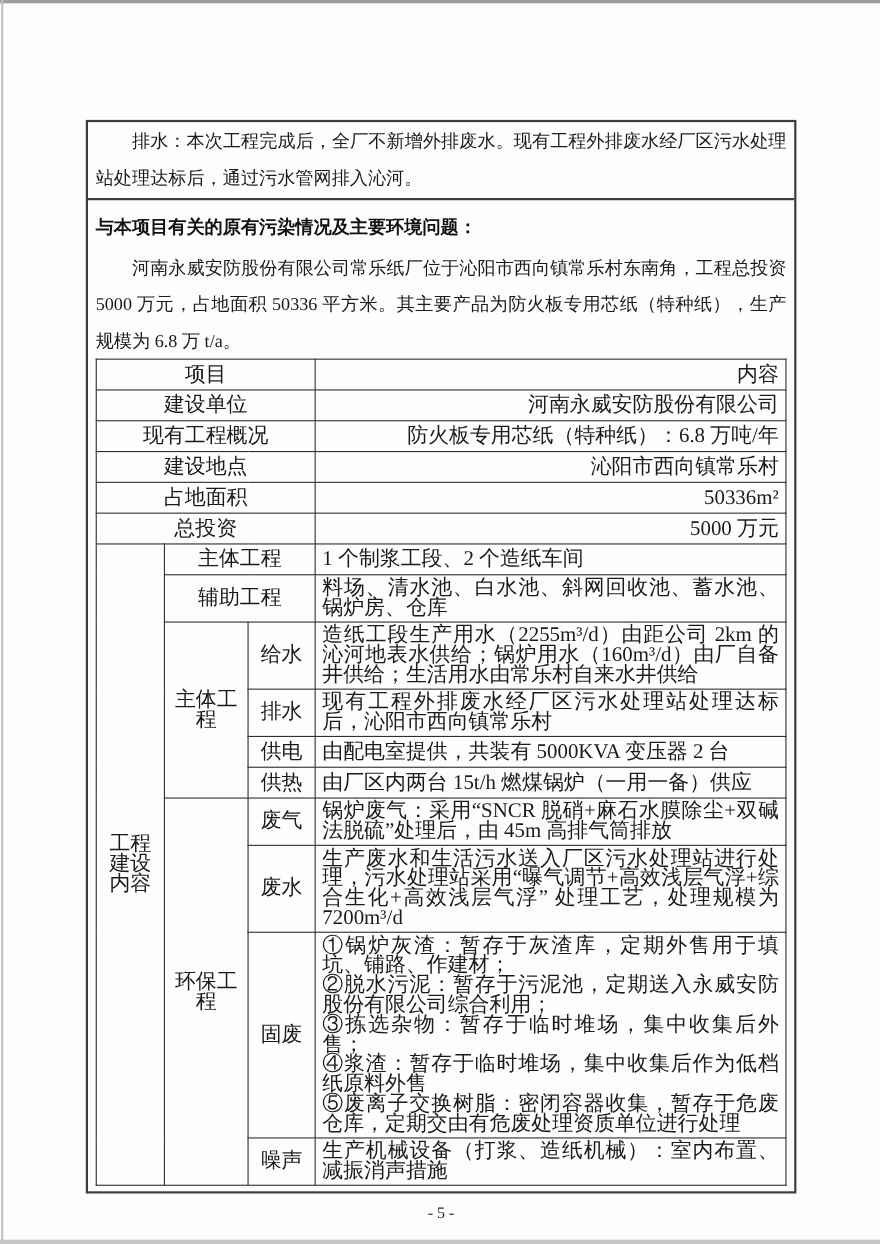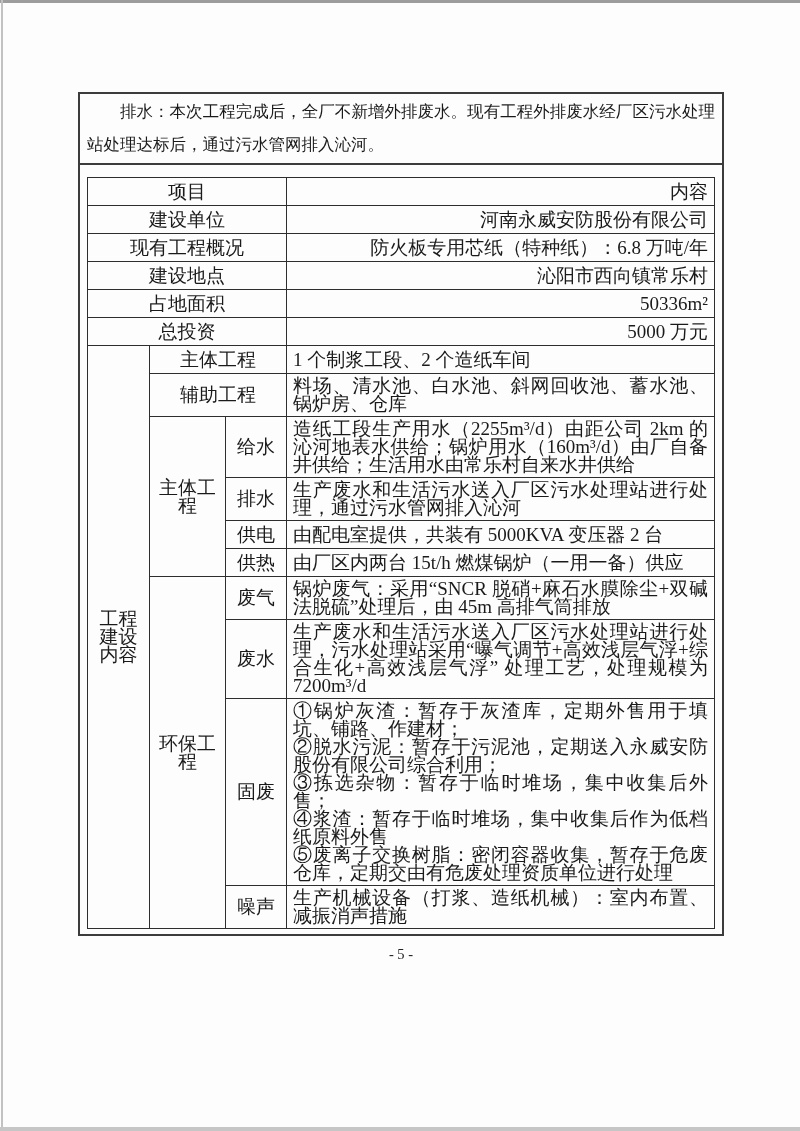--- a/index.html
+++ b/index.html
@@ -16,21 +16,21 @@
   .edge-top    { position: absolute; top: 0; left: 0; width: 800px; height: 3px; background: #9d9d9d; }
   .edge-left   { position: absolute; top: 0; left: 1px; width: 2px; height: 1131px; background: #c2c2c2; }
   .edge-bottom { position: absolute; bottom: 0; left: 0; width: 800px; height: 4px; background: #c6c6c6; }
 
   .doc {
     position: absolute;
     left: 78px;
     top: 92px;
     width: 646px;
   }
-  .outer { border: 2px solid #3c3c3c; background: #fdfdfd; }
+  .outer { border: 2px solid #3c3c3c; background: #fdfdfd; margin-top: 17px; }
 
   .sec1 {
     border-bottom: 2px solid #3c3c3c;
     padding: 1px 7px 2px 7px;
   }
   .body-para {
     font-size: 16.5px;
     line-height: 33px;
     text-indent: 2em;
     text-align: justify;
@@ -91,20 +91,22 @@
 <div class="edge-bottom"></div>
 
 <div class="doc">
   <div class="outer">
 
     <div class="sec1">
       <p class="body-para">排水：本次工程完成后，全厂不新增外排废水。现有工程外排废水经厂区污水处理站处理达标后，通过污水管网排入沁河。</p>
     </div>
 
     <div class="sec2">
+      <div class="sec-heading">与本项目有关的原有污染情况及主要环境问题：</div>
+      <p class="body-para para-block">河南永威安防股份有限公司常乐纸厂位于沁阳市西向镇常乐村东南角，工程总投资 5000 万元，占地面积 50336 平方米。其主要产品为防火板专用芯纸（特种纸），生产规模为 6.8 万 t/a。</p>
 
 
       <table class="info">
         <colgroup>
           <col style="width:62px">
             <col style="width:76px">
             <col style="width:61px">
             <col style="width:428px">
         </colgroup>
         <tbody>
@@ -143,21 +145,21 @@
             <td class="val-l">料场、清水池、白水池、斜网回收池、蓄水池、锅炉房、仓库</td>
           </tr>
 
           <tr>
             <td class="group-lbl" rowspan="4">主体工程</td>
             <td class="lbl">给水</td>
             <td class="val-l">造纸工段生产用水（2255m³/d）由距公司 2km 的沁河地表水供给；锅炉用水（160m³/d）由厂自备井供给；生活用水由常乐村自来水井供给</td>
           </tr>
           <tr>
             <td class="lbl">排水</td>
-            <td class="val-l">生产废水和生活污水送入厂区污水处理站进行处理，通过污水管网排入沁河</td>
+            <td class="val-l">现有工程外排废水经厂区污水处理站处理达标后，沁阳市西向镇常乐村</td>
           </tr>
           <tr class="r1">
             <td class="lbl">供电</td>
             <td class="val-l">由配电室提供，共装有 5000KVA 变压器 2 台</td>
           </tr>
           <tr class="r1">
             <td class="lbl">供热</td>
             <td class="val-l">由厂区内两台 15t/h 燃煤锅炉（一用一备）供应</td>
           </tr>
 

